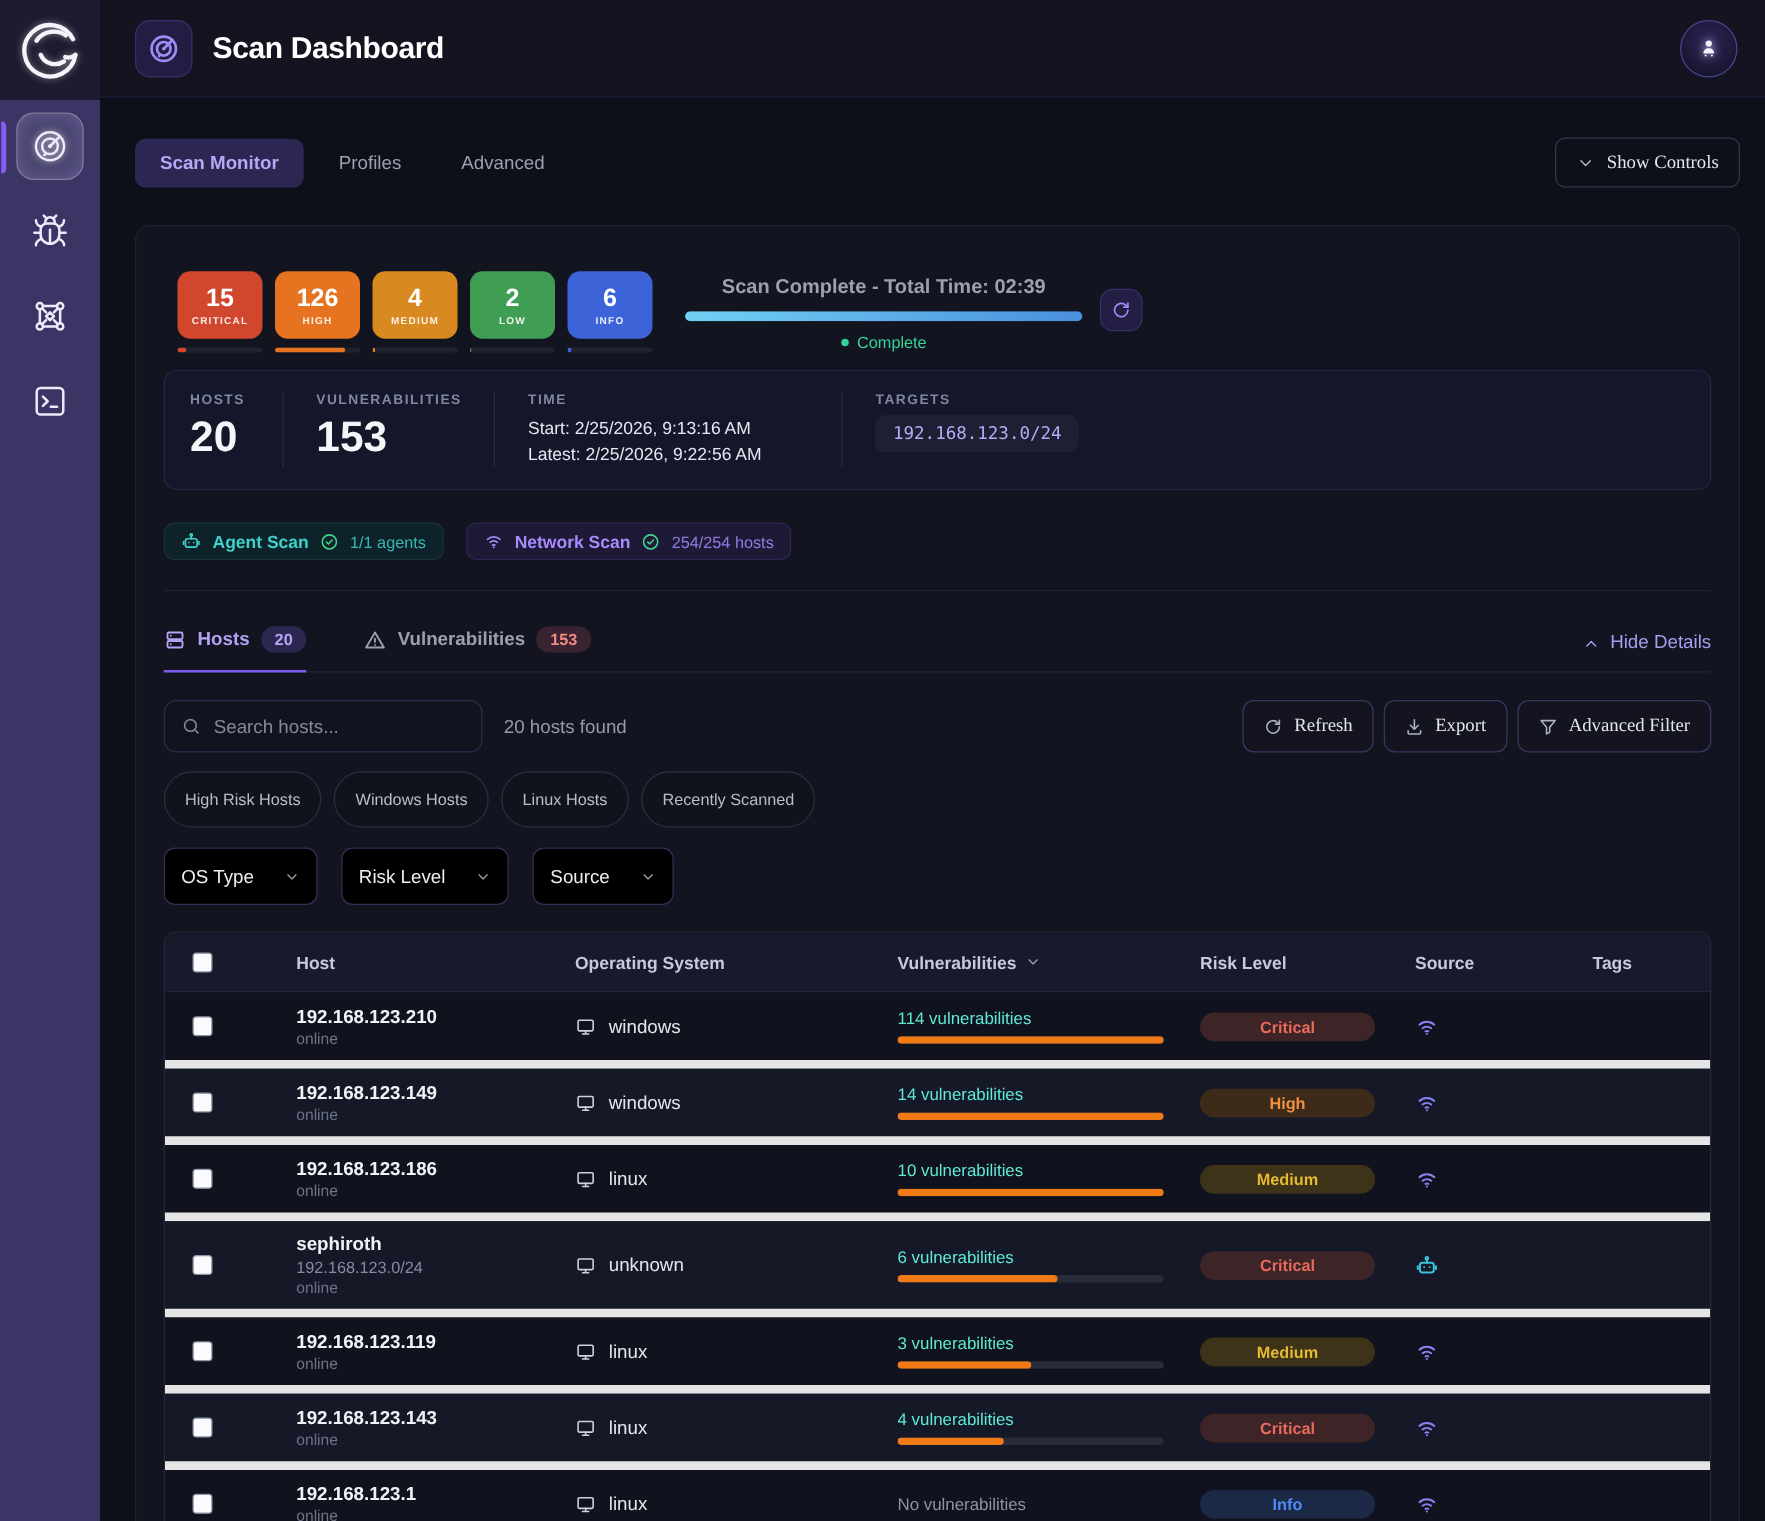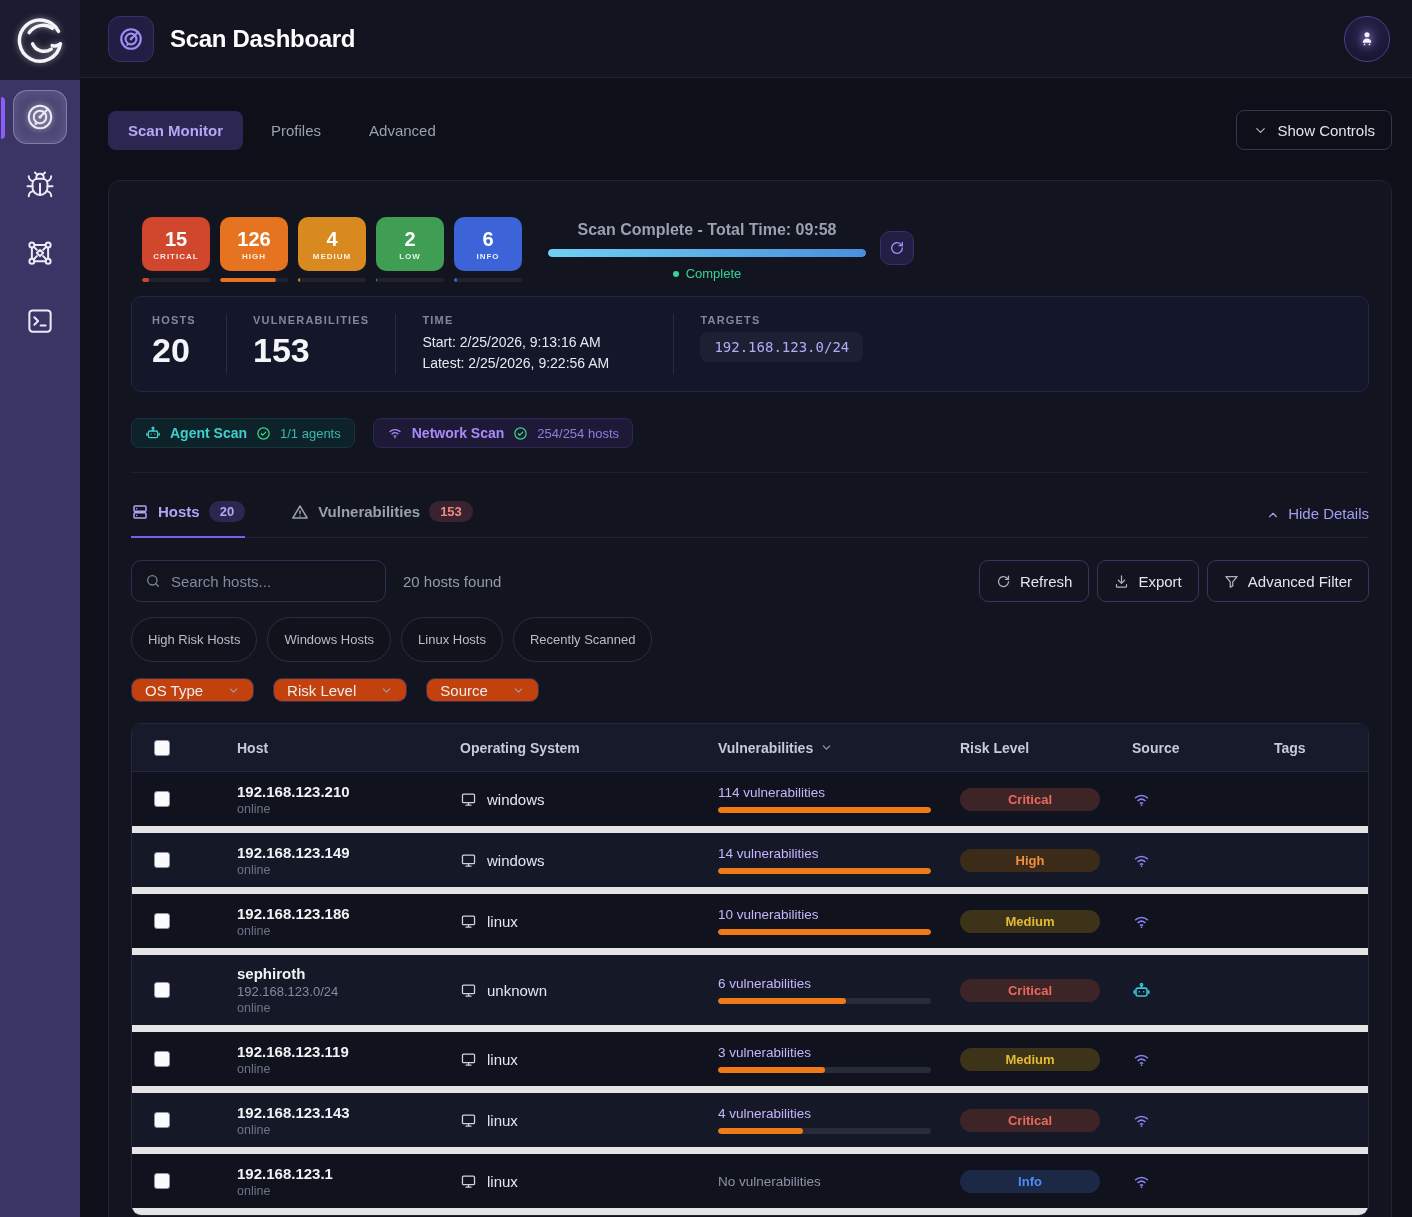--- a/index.html
+++ b/index.html
@@ -26,21 +26,21 @@
   .page-title { font-size:24px; font-weight:700; color:#ffffff; letter-spacing:-.3px; }
   .topbar .spacer, .row-spacer { flex:1; }
   .avatar { width:46px; height:46px; border-radius:50%; background:radial-gradient(circle at 50% 38%, #2c2656, #181530 75%); border:1px solid #4b4391; display:grid; place-items:center; color:#f4f2ff; }
   .avatar svg { width:20px; height:20px; filter:drop-shadow(0 0 4px #cfc5ff); }
 
   
   .content { flex:1; padding:32px 20px 0 28px; }
   .tabs-row { display:flex; align-items:center; gap:8px; margin-bottom:30px; }
   .tab { padding:11px 20px; font-size:15px; color:#9aa0ae; border-radius:8px; cursor:pointer; }
   .tab.active { background:#2c2752; color:#b7a7f6; font-weight:700; }
-  .btn { display:inline-flex; align-items:center; gap:9px; height:40px; padding:0 16px; border-radius:8px; border:1px solid #33374f; background:transparent; color:#e3e5ec; font-size:15px; cursor:pointer; font-family:Liberation Sans, sans-serif; }
+  .btn { display:inline-flex; align-items:center; gap:9px; height:40px; padding:0 16px; border-radius:8px; border:1px solid #33374f; background:transparent; color:#e3e5ec; font-size:15px; cursor:pointer; font-family:Liberation Serif, serif; }
   .btn svg { width:15px; height:15px; color:#aeb2c0; }
 
   .panel { border:1px solid #202336; border-radius:12px; background:#12141f; padding:20px 22px 60px; }
 
   
   .scan-head { display:flex; align-items:flex-start; margin-top:16px;padding-left:11px; }
   .sev-wrap { display:flex; gap:10px; }
   .sev-card { width:68px; }
   .sev-box { height:54px; border-radius:10px; display:flex; flex-direction:column; align-items:center; justify-content:center; gap:1px; }
   .sev-num { font-size:20px; font-weight:800; color:#fff; }
@@ -97,42 +97,42 @@
   .search-box input { flex:1; min-width:0; background:transparent; border:none; outline:none; color:#c4b5fd; font-size:15px; font-family:inherit; }
   .search-box input::placeholder { color:#838a9c; }
   .results-text { margin-left:17px; color:#959baa; font-size:15px; }
   .tb-buttons { display:flex; gap:8px; }
   .tb-buttons .btn { height:42px; border:1px solid #3a355e; background:#13141f; border-radius:9px; }
 
   
   .qfilters { margin-top:15px; display:flex; gap:10px; }
   .qpill { padding:14px 16px; border-radius:999px; border:1px solid #2a2e44; background:#11131c; color:#b9bdca; font-size:13px; cursor:pointer; }
   .fselects { margin-top:16px; display:flex; gap:19px; }
-  .fselect { height:24px; border-radius:9px; border:1px solid #332f58; background:#c2410c; color:#eceef2; font-size:15px; padding:0 13px; display:inline-flex; align-items:center; gap:24px; cursor:pointer; }
+  .fselect { height:46px; border-radius:9px; border:1px solid #332f58; background:#000000; color:#eceef2; font-size:15px; padding:0 13px; display:inline-flex; align-items:center; gap:24px; cursor:pointer; }
   .fselect svg { width:13px; height:13px; color:#9aa0ae; }
 
   
   .htable { margin-top:21px; border:1px solid #242838; border-radius:10px; overflow:hidden; background:#0f121c; }
   .tgrid { display:grid; grid-template-columns:105px 223px 258px 242px 172px 142px 1fr; align-items:center; }
   .thead { height:48px; background:#171a2a; border-bottom:1px solid #242838; color:#c7cada; font-size:14px; font-weight:700; }
   .thead .cb-cell, .trow .cb-cell { padding-left:22px; }
   .sort-wrap { display:flex; align-items:center; gap:7px; cursor:pointer; }
   .sort-wrap svg { width:13px; height:13px; color:#9aa0b2; }
   .cbox { appearance:none; -webkit-appearance:none; width:16px; height:16px; border-radius:3px; background:#fbfbfd; border:1.5px solid #8f95a8; cursor:pointer; display:block; }
   .trow { min-height:61px; border-bottom:7px solid #e5e5e5; cursor:pointer; }
   .trow:nth-child(odd) { background:#10121d; }
   .trow:nth-child(even) { background:#151827; }
   .host-cell { padding:10px 0; }
   .host-name { font-size:15px; font-weight:700; color:#f1f2f6; }
   .host-sub { font-size:13px; color:#858ba0; margin-top:2px; }
   .host-status { font-size:12.5px; color:#6e7488; margin-top:2px; }
   .os-cell { display:flex; align-items:center; gap:10px; font-size:15px; color:#e4e6ee; }
   .os-cell svg { width:17px; height:17px; color:#cfd3de; stroke-width:1.8; }
   .vuln-cell { padding-right:30px; }
-  .vuln-text { font-size:13.5px; color:#c4b5fd; margin-bottom:7px; }
+  .vuln-text { font-size:13.5px; color:#5eead4; margin-bottom:7px; }
   .vuln-text.muted { color:#8d93a6; margin-bottom:0; }
   .vuln-track { height:6px; width:213px; border-radius:3px; background:#272b3a; overflow:hidden; }
   .vuln-fill { height:100%; border-radius:3px; background:#f07a16; }
   .badge { width:140px; height:23px; border-radius:999px; display:grid; place-items:center; font-size:13px; font-weight:700; }
   .badge-critical { background:#3c2427; color:#e96a5c; }
   .badge-high { background:#3d2b19; color:#f29040; }
   .badge-medium { background:#3c3319; color:#e6ba33; }
   .badge-info { background:#1b2947; color:#4e8cf4; }
   .source-cell svg { width:19px; height:19px; }
   .src-wifi { color:#8a82f4; }
@@ -357,21 +357,21 @@
                 <div class="sev-num">6</div>
                 <div class="sev-label">INFO</div>
               </div>
               <div class="sev-track">
                 <div class="sev-fill" style="width: 4%; background: rgb(61, 99, 216);"></div>
               </div>
             </div>
 
         </div>
         <div class="progress-block">
-          <div class="ps-title">Scan Complete - Total Time: 09:58</div>
+          <div class="ps-title">Scan Complete - Total Time: 02:39</div>
           <div class="ps-track">
               <div class="ps-fill" style="width: 100%;"></div>
             </div>
           <div class="ps-status">
               <span class="dot"></span>
               <span>Complete</span>
             </div>
         </div>
         <div class="mini-refresh">
             <svg class="ic">

